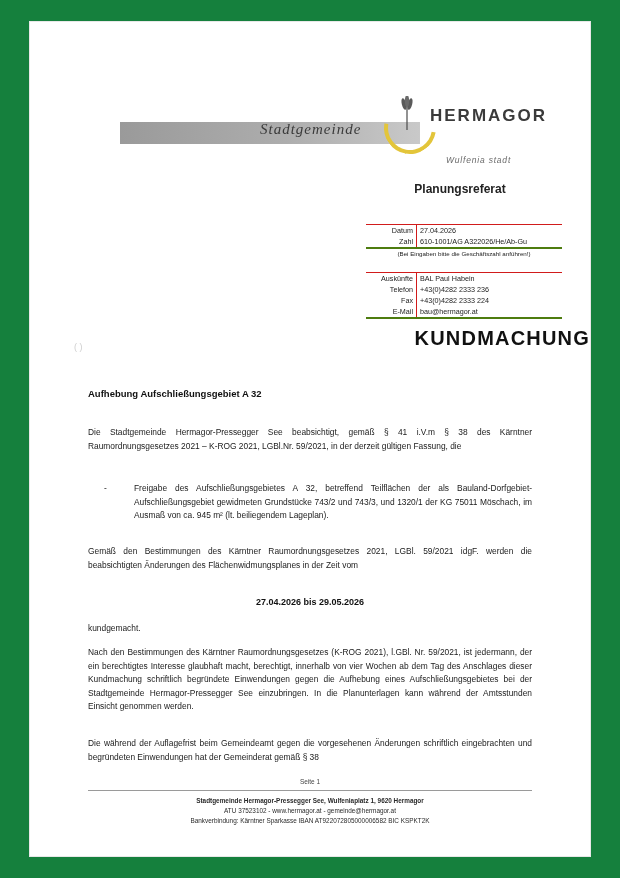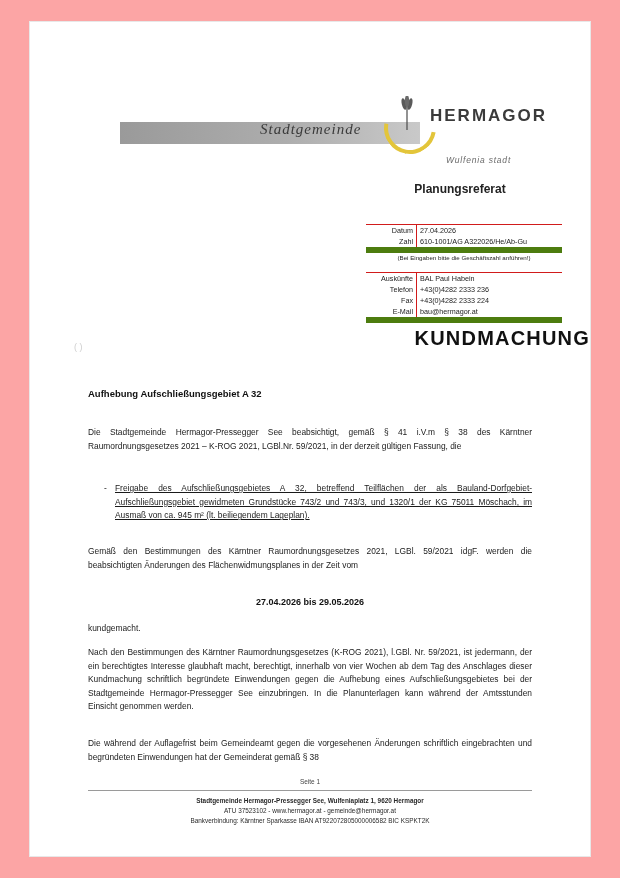--- a/index.html
+++ b/index.html
@@ -7,21 +7,21 @@
     padding: 0;
     background: #bdbdbd;
   }
   body {
     font-family: "Liberation Sans", sans-serif;
   }
   .page {
     position: relative;
     width: 620px;
     height: 878px;
-    background: #fca5a5;
+    background: #15803d;
     overflow: hidden;
   }
   .sheet {
     position: absolute;
     left: 30px;
     top: 22px;
     width: 560px;
     height: 834px;
     background: #ffffff;
     box-shadow: 0 0 0 1px #e8e8e8;
@@ -134,21 +134,21 @@
     border-right: 1px solid #d11b1b;
     white-space: nowrap;
   }
   .meta td.v {
     text-align: left;
   }
   .meta .rule-top {
     border-top: 1px solid #d11b1b;
   }
   .meta .rule-bot {
-    border-bottom: 6px solid #4d7c0f;
+    border-bottom: 2px solid #4d7c0f;
   }
   .meta .note {
     font-size: 6.2px;
     text-align: center;
     padding-top: 1px;
     color: #222;
   }
   
   .doc-title {
     position: absolute;
@@ -190,22 +190,21 @@
     text-align: justify;
     color: #1a1a1a;
   }
   .bullet .dash {
     position: absolute;
     left: 0px;
     top: 0px;
   }
   .bullet .btxt {
     display: block;
-    margin-left: 11px;
-    text-decoration: underline;
+    margin-left: 30px;
   }
   .p2 { top: 523px; }
   .dates {
     position: absolute;
     left: 0;
     top: 575px;
     width: 560px;
     text-align: center;
     font-size: 9px;
     font-weight: bold;

